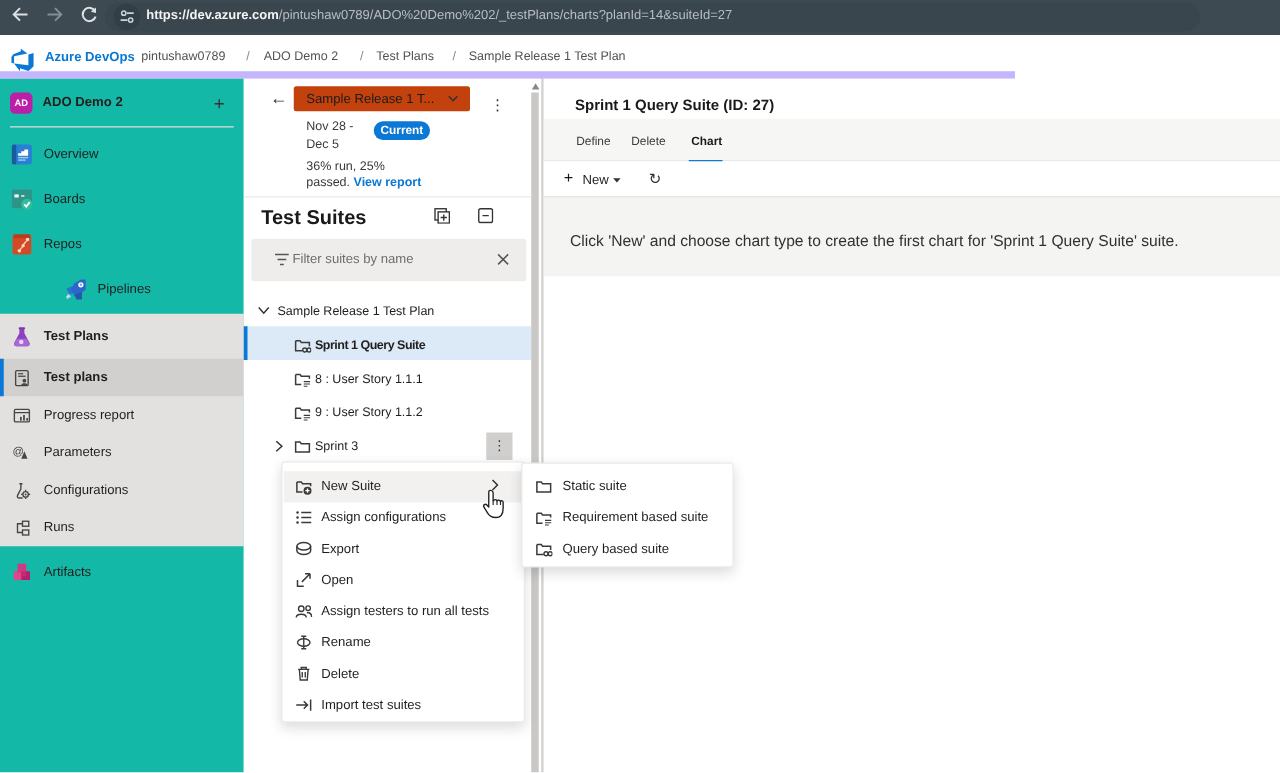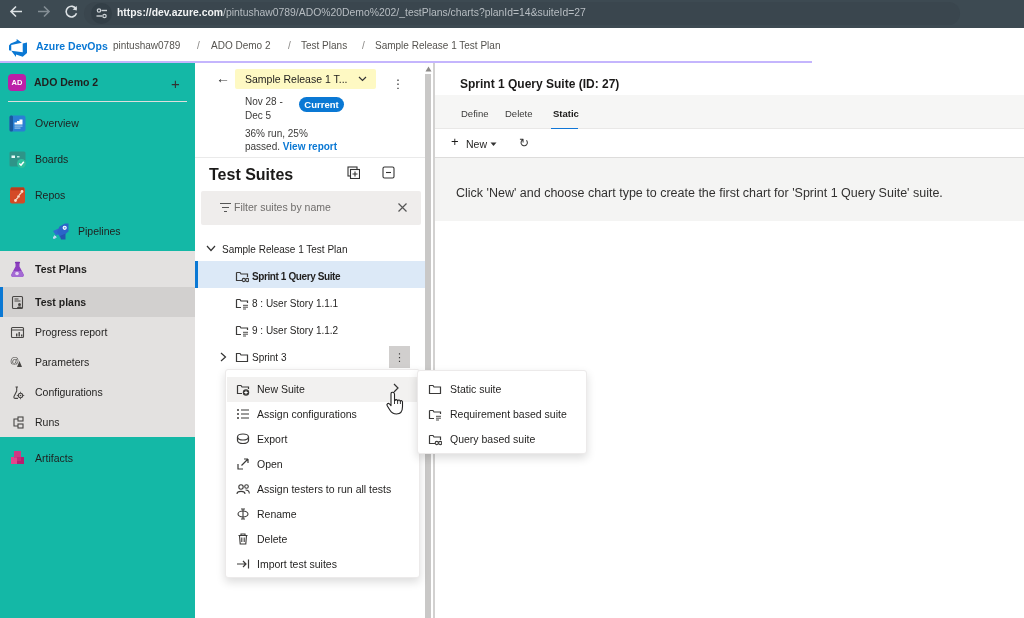--- a/index.html
+++ b/index.html
@@ -7,21 +7,21 @@
 body { font-family:"Liberation Sans", sans-serif; position:relative; background:#fff; color:#201f1e; }
 
 
 #chrome { position:absolute; left:0; top:0; width:1024px; height:28px; background:#3d4a52; }
 #omni { position:absolute; left:84px; top:2px; height:23px; width:876px; border-radius:12px; background:#3a464e; }
 #omni .circ { position:absolute; left:7px; top:1px; width:21px; height:21px; border-radius:50%; background:#333f47; }
 #omni .url { position:absolute; left:33px; top:5px; font-size:10.4px; color:#b7bdc2; white-space:nowrap; }
 #omni .url b { color:#f1f3f4; font-weight:bold; }
 
 
-#hdr { position:absolute; left:0; top:28px; width:812px; height:35px; background:#fff; border-bottom:2px solid #c4b5fd;padding-left:28px; }
+#hdr { position:absolute; left:0; top:28px; width:812px; height:35px; background:#fff; border-bottom:6px solid #c4b5fd;padding-left:28px; }
 #hdr .brand { position:absolute; left:36px; top:12px; font-size:10.5px; font-weight:bold; color:#0a78d4; }
 #hdr .crumb { position:absolute; top:12px; font-size:10px; color:#55534f; }
 
 
 #nav { position:absolute; left:0; top:63px; width:195px; height:555px; background:#14b8a6; }
 #nav .proj { position:absolute; left:0; top:9px; width:195px; height:30px; }
 #nav .avatar { position:absolute; left:8px; top:2px; width:18px; height:17px; background:#bb1fa8; border-radius:4px; color:#fff; font-size:7.5px; font-weight:bold; text-align:center; line-height:17px; }
 #nav .pname { position:absolute; left:34px; top:4px; font-weight:bold; font-size:10.5px; }
 #nav .plus { position:absolute; left:171px; top:3px; font-size:15px; color:#333; font-weight:400; }
 #nav .navdiv { position:absolute; left:8px; top:38px; width:179px; border-top:1px solid #dededd; }
@@ -31,21 +31,21 @@
 .nsub { position:absolute; left:0; width:195px; height:30px; font-size:10.5px; color:#201f1e; }
 .nsub .ic { position:absolute; left:10px; top:8px; width:15px; height:15px; }
 .nsub .lb { position:absolute; left:35px; top:9px; }
 #grpblock { position:absolute; left:0; top:188px; width:195px; height:186px; background:#e3e1e0; }
 #selsub { position:absolute; left:0; top:224px; width:195px; height:30px; background:#d2d0cf; }
 #selsub .bar { position:absolute; left:0; top:0; width:3px; height:30px; background:#0a78d4; }
 
 
 #panel { position:absolute; left:195px; top:63px; width:230px; height:555px; background:#fff; }
 #panel .back { position:absolute; left:21px; top:7px; font-size:14px; color:#333; }
-#panel .selbox { position:absolute; left:40px; top:6px; width:141px; height:20px; background:#fef9c3; border-radius:2px; }
+#panel .selbox { position:absolute; left:40px; top:6px; width:141px; height:20px; background:#c2410c; border-radius:2px; }
 #panel .selbox .t { position:absolute; left:10px; top:4px; font-size:10.5px; color:#1d1c1b; white-space:nowrap; }
 #panel .dots { position:absolute; left:197px; top:14px; font-size:12px; color:#333; letter-spacing:0; }
 #panel .dt { position:absolute; left:50px; font-size:10px; color:#3b3a39; }
 #pill { position:absolute; left:104px; top:34px; width:45px; height:15px; background:#0a78d4; border-radius:8px; color:#fff; font-size:9.5px; font-weight:bold; text-align:center; line-height:16px; }
 #panel .stat { position:absolute; left:50px; font-size:10px; color:#3b3a39; }
 #panel .vr { color:#0a78d4; font-weight:bold; }
 #panel .pdiv { position:absolute; left:0px; top:94px; width:230px; border-top:1px solid #eaeaea; }
 #panel .tsh { position:absolute; left:14px; top:103px; font-size:16px; font-weight:bold; color:#1b1a19; }
 #filter { position:absolute; left:6px; top:128px; width:220px; height:34px; background:#efedec; border-radius:2px; }
 #filter .ph { position:absolute; left:33px; top:10px; font-size:10.5px; color:#6f6d6b; }
@@ -334,21 +334,21 @@
 <svg style="position:absolute;left:425px;top:66px;" width="7" height="6" viewBox="0 0 7 6">
     <path d="M3.5 0.5 L6.5 5.5 L0.5 5.5 Z" fill="#8a8886"></path>
   </svg>
 <div id="vline"></div>
 
 <div id="main">
   <span class="h1">Sprint 1 Query Suite (ID: 27)</span>
   <div id="tabband">
     <span class="tab" style="left:26px;">Define</span>
     <span class="tab" style="left:70px;">Delete</span>
-    <span class="tab" style="left:118px; font-weight:bold; color:#1b1a19;">Static</span>
+    <span class="tab" style="left:118px; font-weight:bold; color:#1b1a19;">Chart</span>
     <div id="tabsel"></div>
   </div>
   <div id="toolbar">
     <span style="position:absolute;left:16px;top:5px;font-size:13px;color:#1b1a19;font-weight:400;">+</span>
       <span class="new" style="left:31px;">New</span>
       <svg style="position:absolute;left:55px;top:13px;" width="7" height="5" viewBox="0 0 7 5">
         <path d="M0.5 0.5 L3.5 4 L6.5 0.5 Z" fill="#333"></path>
       </svg>
     <span class="ref">↻</span>
   </div>

